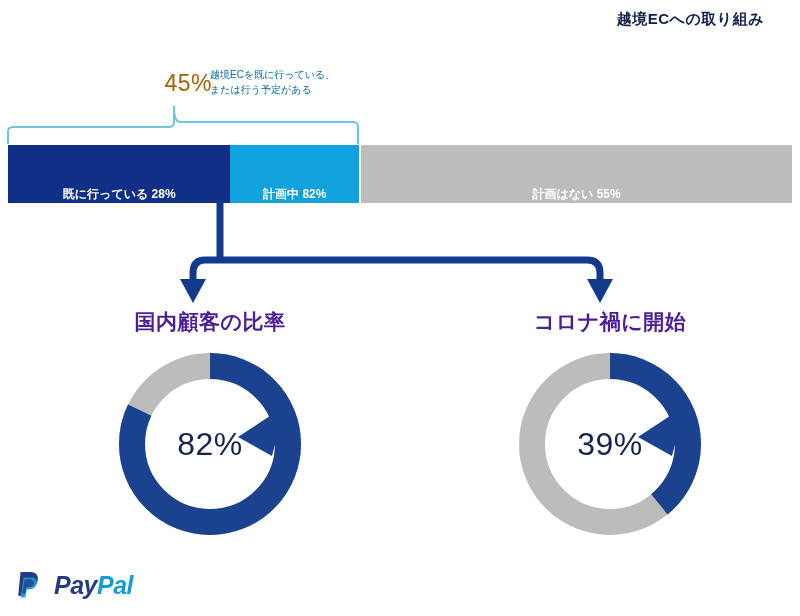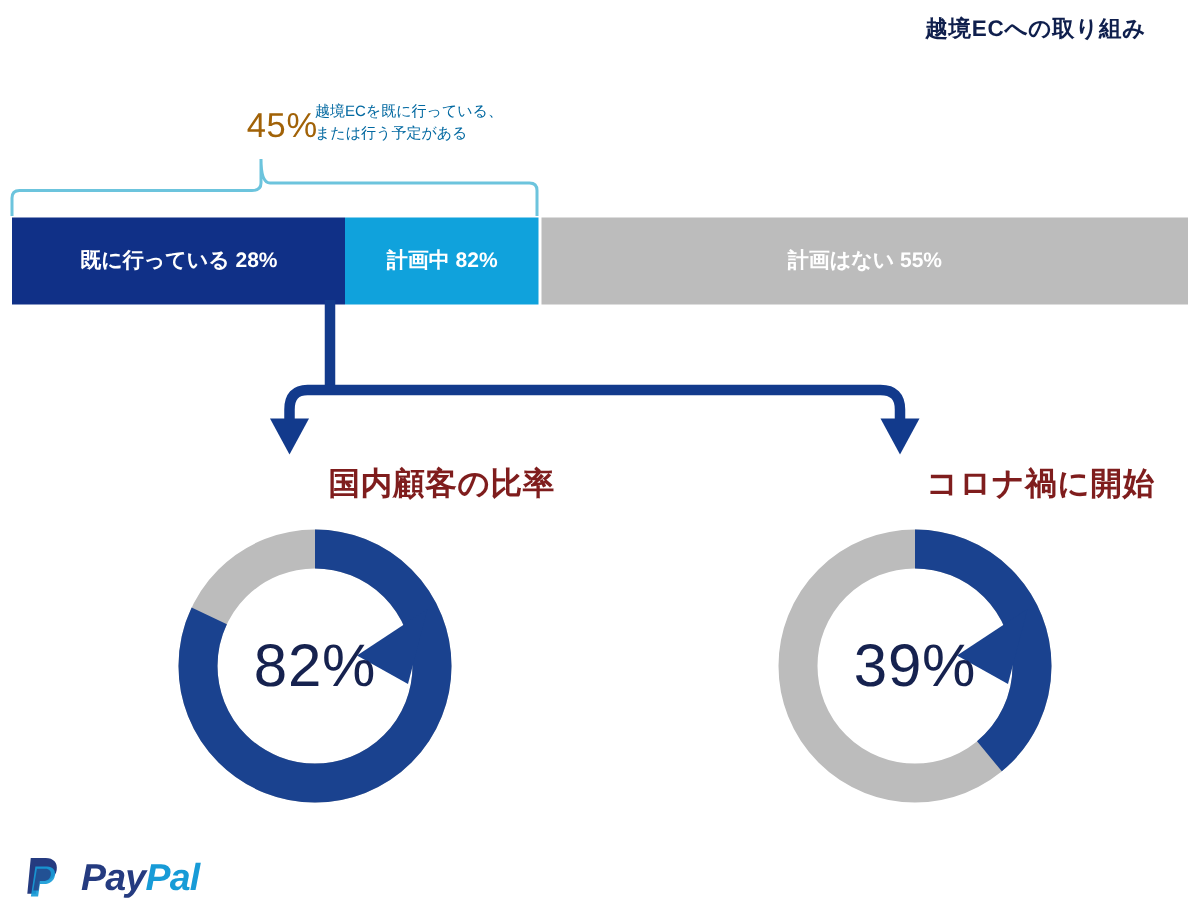--- a/index.html
+++ b/index.html
@@ -66,24 +66,24 @@
     position: absolute;
     left: 8px;
     top: 145px;
     width: 784px;
     height: 58px;
     display: flex;
   }
   .bar-seg {
     height: 100%;
     display: flex;
-    align-items: center;
+    align-items: flex-end;
     justify-content: center;
     color: #ffffff;
-    font-size: 14px;
+    font-size: 12px;
     font-weight: bold;
     box-sizing: border-box;
     white-space: nowrap;
   }
   #bar-seg-doing   { background: #103087; }
   #bar-seg-planned { background: #10a2dc; }
   #bar-seg-none    { background: #bcbcbc; }
 
   
   #connector-svg {
@@ -97,44 +97,44 @@
   
   .donut-block {
     position: absolute;
     top: 308px;
     width: 320px;
   }
   #donut-block-domestic { left: 50px; }
   #donut-block-covid    { left: 450px; }
 
   .donut-title {
-    text-align: right;
+    text-align: center;
     font-size: 21px;
     font-weight: bold;
-    color: #7f1d1d;
+    color: #4c1d95;
     letter-spacing: 0.5px;
     margin-bottom: 8px;
   }
   .donut-wrap {
     position: relative;
     width: 200px;
     height: 200px;
     margin: 0 auto;
   }
   .donut-wrap svg { display: block; }
   .donut-value {
     position: absolute;
     left: 0;
     top: 0;
     width: 200px;
     height: 200px;
     display: flex;
     align-items: center;
     justify-content: center;
-    font-size: 40px;
+    font-size: 32px;
     color: #16224f;
     letter-spacing: 0.5px;
   }
 
   
   #paypal-logo {
     position: absolute;
     left: 14px;
     top: 570px;
     display: flex;

